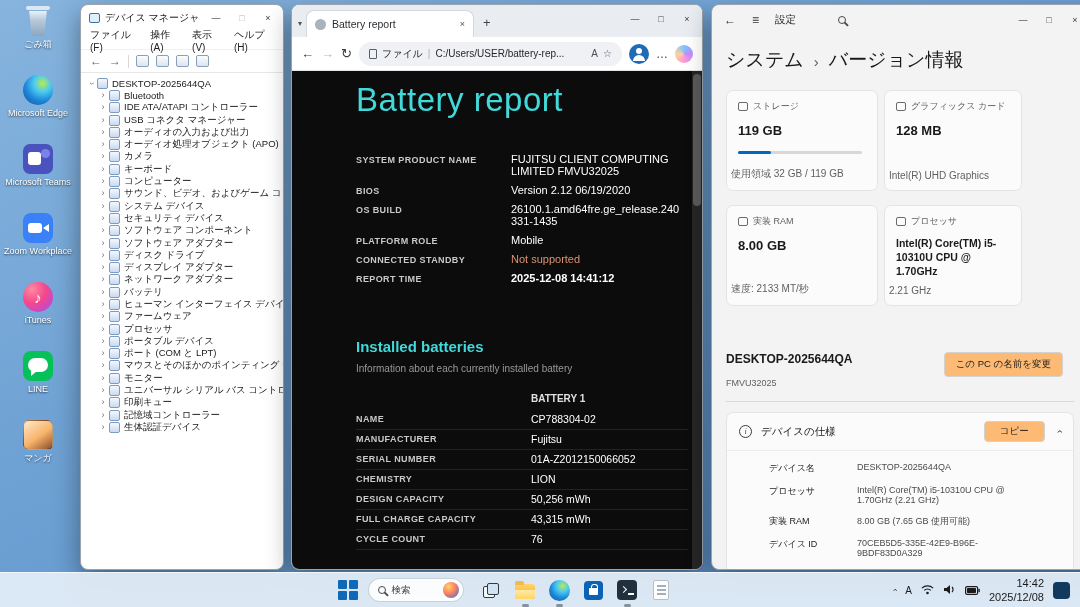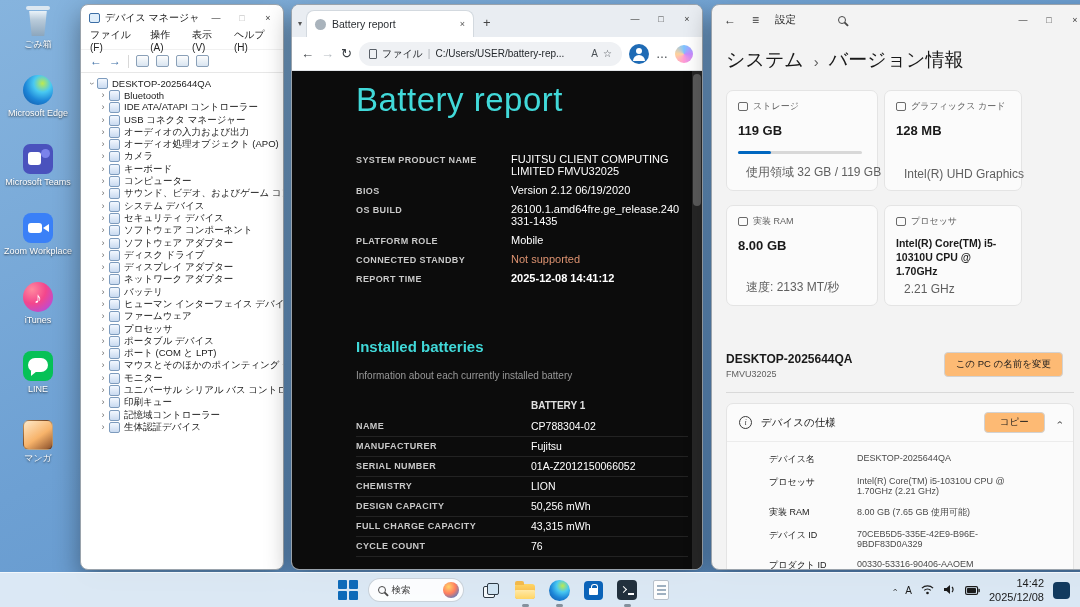--- a/index.html
+++ b/index.html
@@ -82,21 +82,21 @@
 .e-thumb{position:absolute;top:3px;left:1px;width:8px;height:132px;background:#5a5a5a;border-radius:4px}
 .r-title{margin-top:10px;font-size:33px;letter-spacing:.5px;color:#41d9d9;font-weight:400}
 .r-table{margin-top:34px}
 .r-row{display:flex;margin-bottom:7px}
 .r-label{flex:0 0 155px;font-size:9px;font-weight:bold;letter-spacing:.4px;color:#c9c9c9;padding-top:2px}
 .r-value{font-size:11px;color:#fff;width:172px;word-break:break-word}
 .r-value.brk{word-break:break-all}
 .r-value.warn{color:#dd9270}
 .r-value.strong{font-weight:bold}
 .r-sec{margin-top:54px;font-size:15px;font-weight:bold;color:#41d9d9}
-.r-sub{margin-top:15px;font-size:10px;color:#989898}
+.r-sub{margin-top:8px;font-size:10px;color:#989898}
 .b-table{margin-top:15px;width:332px}
 .b-row{display:flex;align-items:center;padding:3.5px 0;border-bottom:1px solid #232323}
 .b-row.head{border-bottom:none;padding-bottom:6px}
 .b-label{flex:0 0 175px;font-size:9px;font-weight:bold;letter-spacing:.4px;color:#c9c9c9}
 .b-value{font-size:10.5px;color:#fff}
 .b-colhead{font-size:10px;font-weight:bold;color:#e0e0e0}
 
 
 #settings{left:711px;top:4px;width:390px;height:566px;background:#f3f3f3}
 .s-titlebar{height:30px;display:flex;align-items:center;gap:16px;padding:0 12px;font-size:11px}
@@ -111,24 +111,24 @@
 .s-crumb{display:flex;align-items:center;gap:10px;margin-top:8px;font-size:19px;color:#191919}
 .s-crumb-sep{font-size:15px;color:#5d5d5d;padding-top:2px}
 .s-cards{margin-top:17px;display:grid;grid-template-columns:152px 138px;gap:14px 6px}
 .s-card{background:#fbfbfb;border:1px solid #e4e4e4;border-radius:7px;padding:9px 11px;position:relative;height:101px}
 .s-chead{display:flex;align-items:center;gap:5px;font-size:9px;color:#5f5f5f}
 .cic{width:10px;height:9px;border:1.1px solid #6a6a6a;border-radius:2px;flex:0 0 10px}
 .s-cval{margin-top:10px;font-size:13px;font-weight:600;color:#1a1a1a}
 .s-cval.small{font-size:10.5px;line-height:1.35;margin-top:8px}
 .s-prog{margin-top:13px;width:124px;height:3px;background:#d8d8d8;border-radius:2px}
 .s-prog-fill{width:27%;height:100%;background:#0067c0;border-radius:2px}
-.s-csub{position:absolute;left:19px;bottom:9px;font-size:12px;color:#5f5f5f;white-space:nowrap}
+.s-csub{position:absolute;left:4px;bottom:9px;font-size:10px;color:#5f5f5f;white-space:nowrap}
 .s-device{margin-top:46px;display:flex;align-items:flex-start;width:337px}
 .s-dname{font-size:12px;font-weight:600}
-.s-dmodel{font-size:9px;color:#5f5f5f;margin-top:3px}
+.s-dmodel{font-size:9px;color:#5f5f5f;margin-top:12px}
 .btn{background:#fdba74;border:1px solid #d2d2d2;border-radius:4px;font-size:9.5px;color:#1a1a1a}
 .s-rename{margin-left:auto;padding:5px 11px}
 .s-divider{margin-top:13px;border-top:1px solid #d9d9d9;width:348px}
 .s-spec{margin-top:10px;background:#fbfbfb;border:1px solid #e4e4e4;border-radius:7px;width:348px}
 .s-spec-head{display:flex;align-items:center;gap:9px;padding:8px 12px}
 .s-info{width:13px;height:13px;border:1.1px solid #3a3a3a;border-radius:50%;display:flex;align-items:center;justify-content:center;font-size:8px;font-style:italic;color:#3a3a3a;font-family:"Liberation Serif",serif}
 .s-spec-title{font-size:10.5px}
 .s-copy{margin-left:auto;padding:3px 15px}
 .s-chev{font-size:10px;color:#444;transform:rotate(-90deg);margin-left:4px}
 .s-spec-body{border-top:1px solid #ececec;padding:11px 12px 12px 42px}

